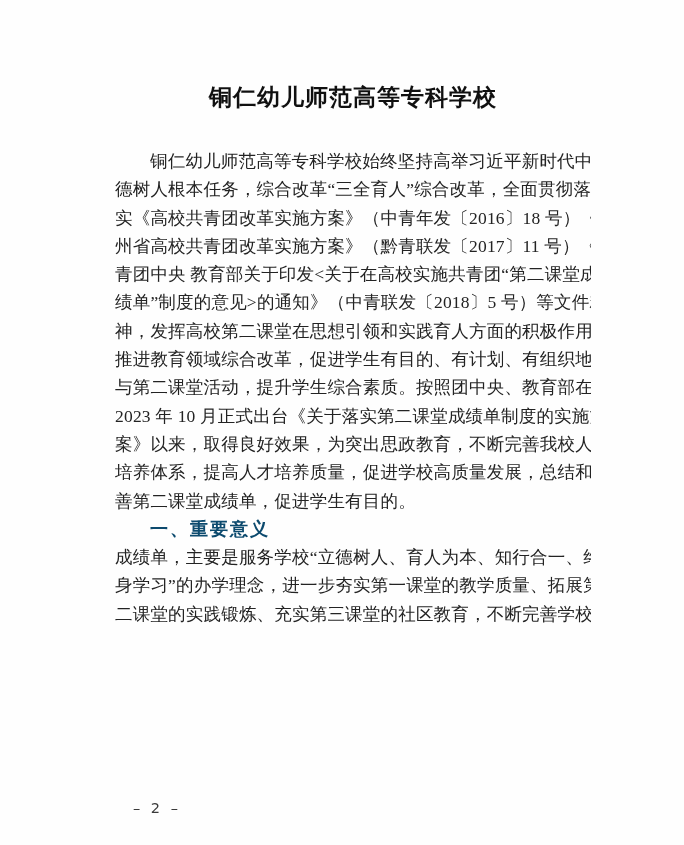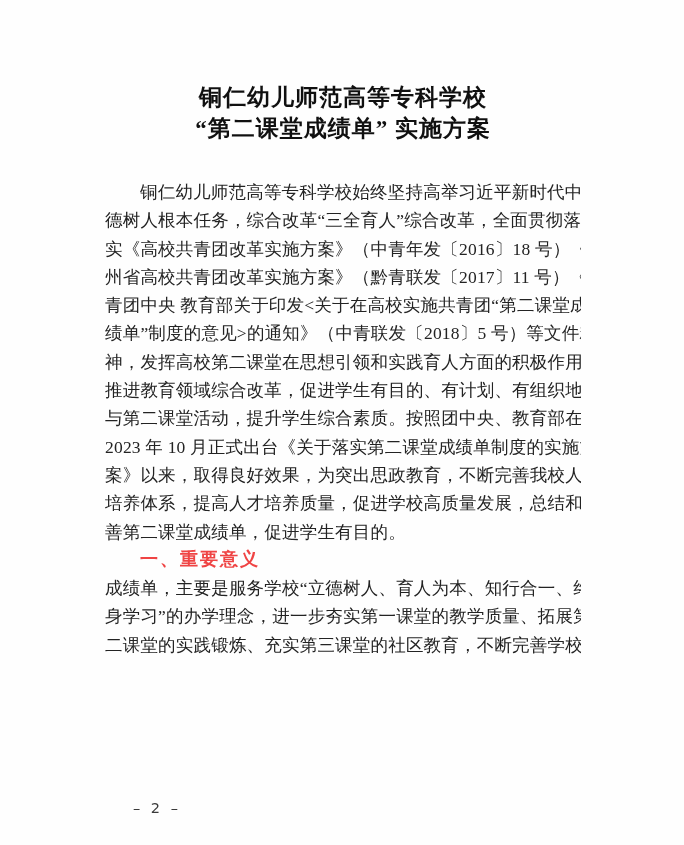--- a/index.html
+++ b/index.html
@@ -12,21 +12,21 @@
     width: 684px;
     height: 845px;
     background: #fefefe;
     font-family: "Liberation Serif", "DejaVu Serif", serif;
     color: #232323;
     overflow: hidden;
     box-sizing: border-box;
   }
   .content {
     position: absolute;
-    left: 105px;
+    left: 115px;
     top: 82px;
     width: 476px;
   }
   .doc-title {
     margin: 0 0 34px 0;
     text-align: center;
     font-size: 23px;
     font-weight: bold;
     color: #101010;
     line-height: 31px;
@@ -54,42 +54,41 @@
   }
   .para-line.loose-end {
     text-align-last: left;
   }
   .section-heading {
     height: 28.3px;
     line-height: 28.3px;
     padding-left: 35px;
     font-weight: bold;
     font-size: 18px;
-    color: #ef4444;
-    font-family: Liberation Mono, monospace;
+    color: #0c4a6e;
+    font-family: Liberation Serif, serif;
     letter-spacing: 2px;
   }
   .page-footer {
     position: absolute;
     left: 133px;
     top: 800px;
     font-size: 14.5px;
     color: #3a3a3a;
     letter-spacing: 3px;
     font-family: "DejaVu Sans", sans-serif;
   }
 </style>
 </head>
 <body>
 
 <div class="page">
   <div class="content">
     <h1 class="doc-title">
       <span class="title-line">铜仁幼儿师范高等专科学校</span>
-      <span class="title-line">“第二课堂成绩单” 实施方案</span>
     </h1>
     <div class="doc-body" id="doc-body">
         <div class="paragraph">
           <div class="para-line first-line">铜仁幼儿师范高等专科学校始终坚持高举习近平新时代中</div>
           <div class="para-line">德树人根本任务，综合改革“三全育人”综合改革，全面贯彻落</div>
           <div class="para-line">实《高校共青团改革实施方案》（中青年发〔2016〕18 号）《贵</div>
           <div class="para-line">州省高校共青团改革实施方案》（黔青联发〔2017〕11 号）《共</div>
           <div class="para-line">青团中央 教育部关于印发&lt;关于在高校实施共青团“第二课堂成</div>
           <div class="para-line">绩单”制度的意见&gt;的通知》（中青联发〔2018〕5 号）等文件精</div>
           <div class="para-line">神，发挥高校第二课堂在思想引领和实践育人方面的积极作用，</div>

